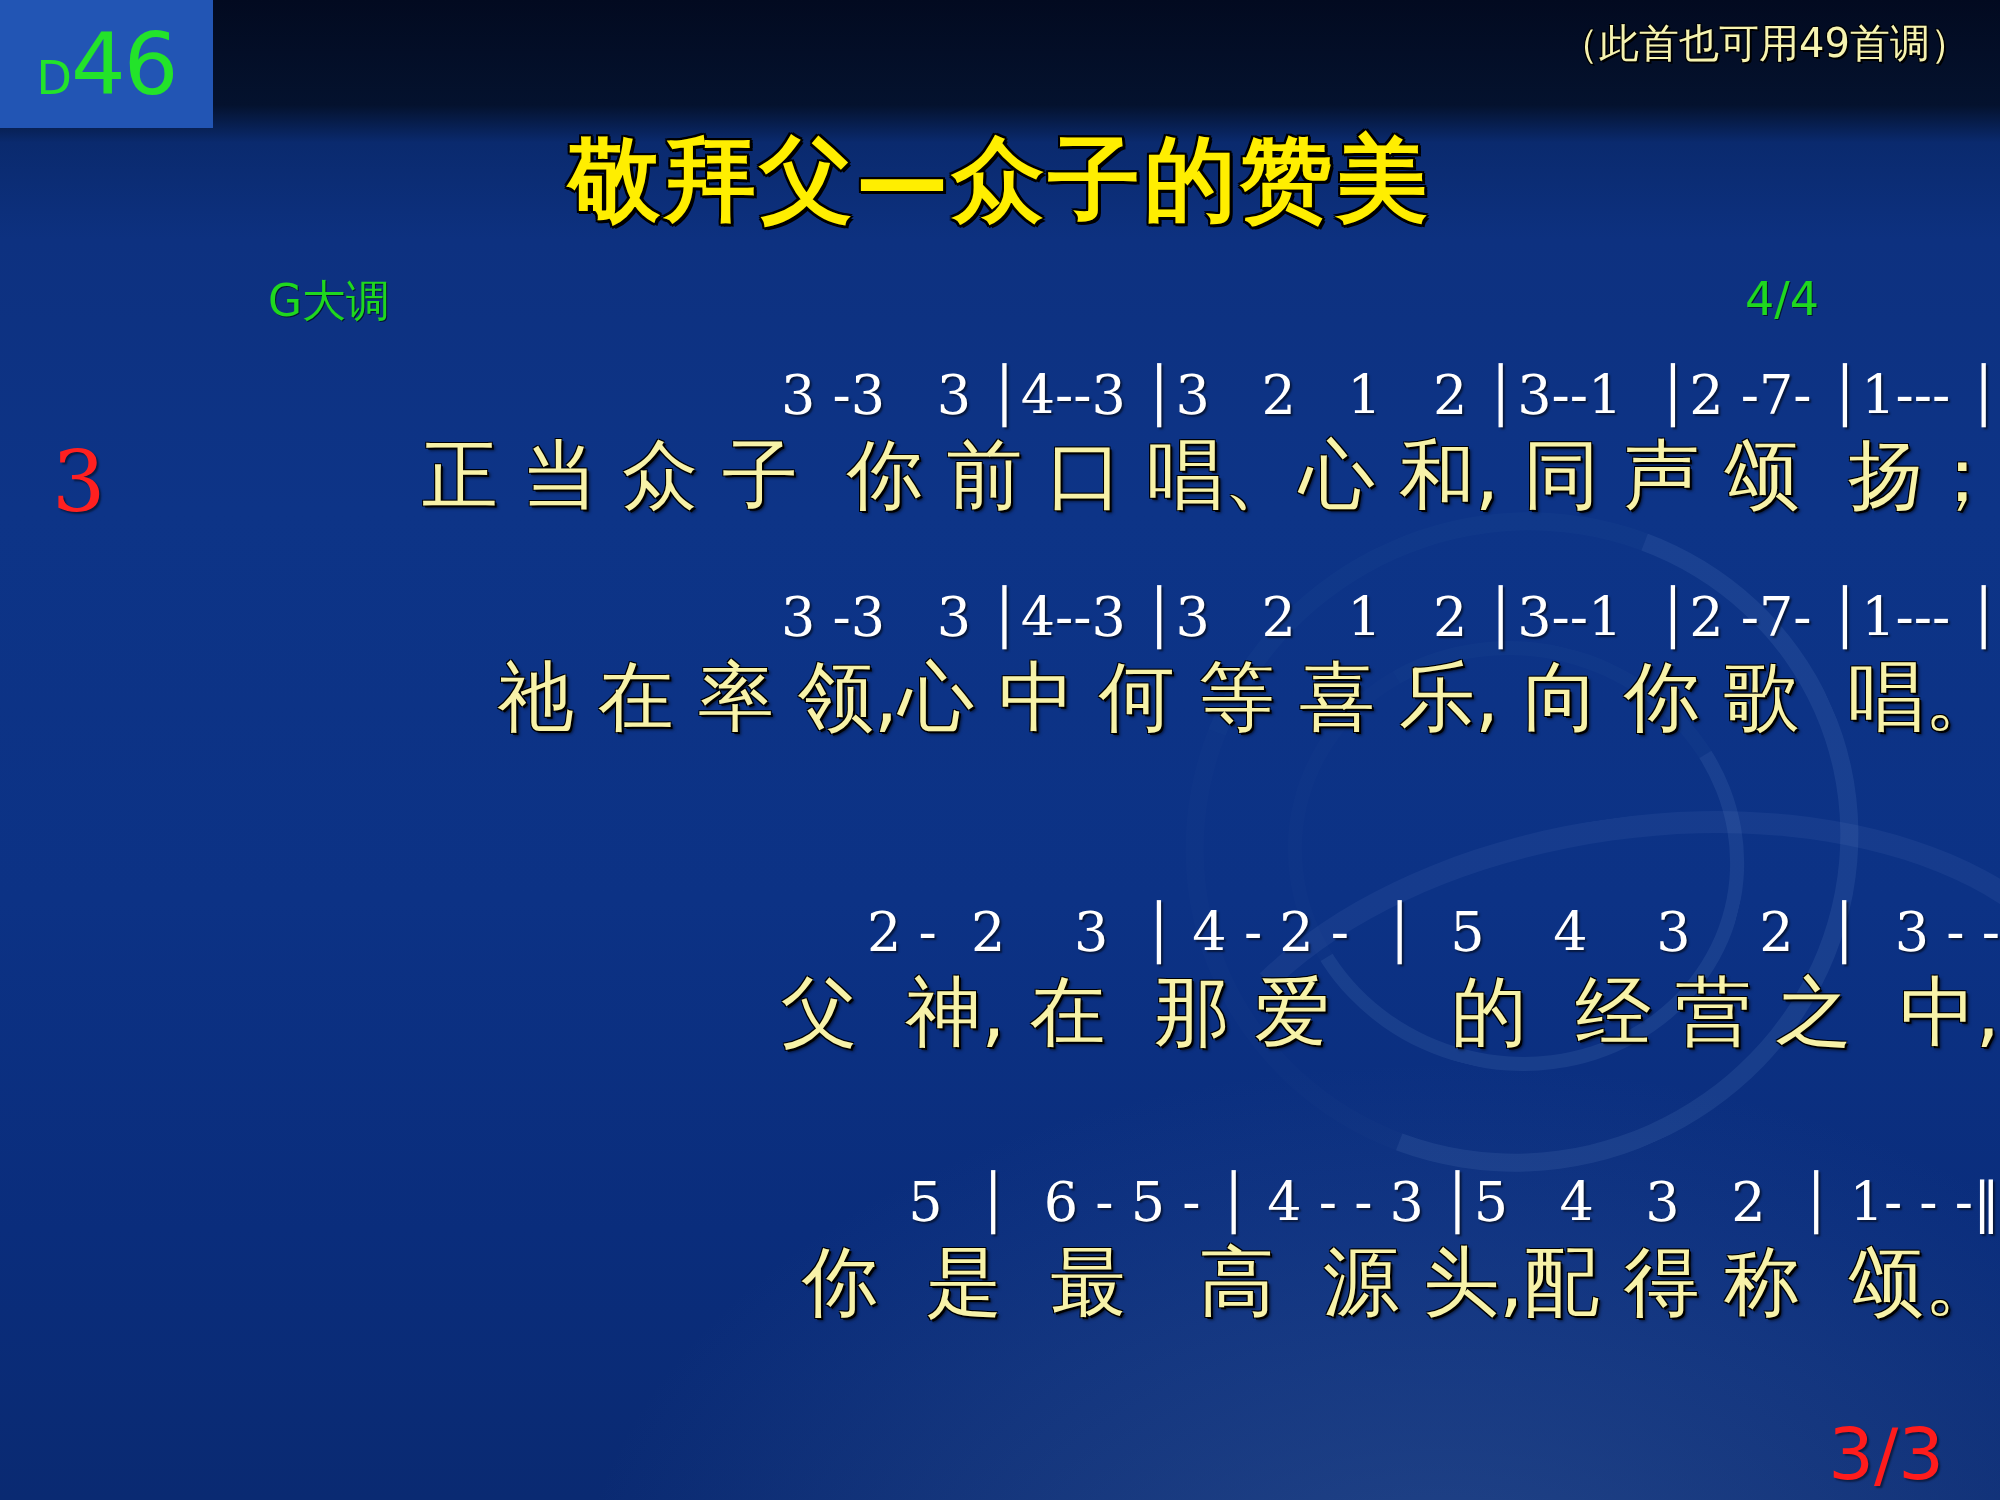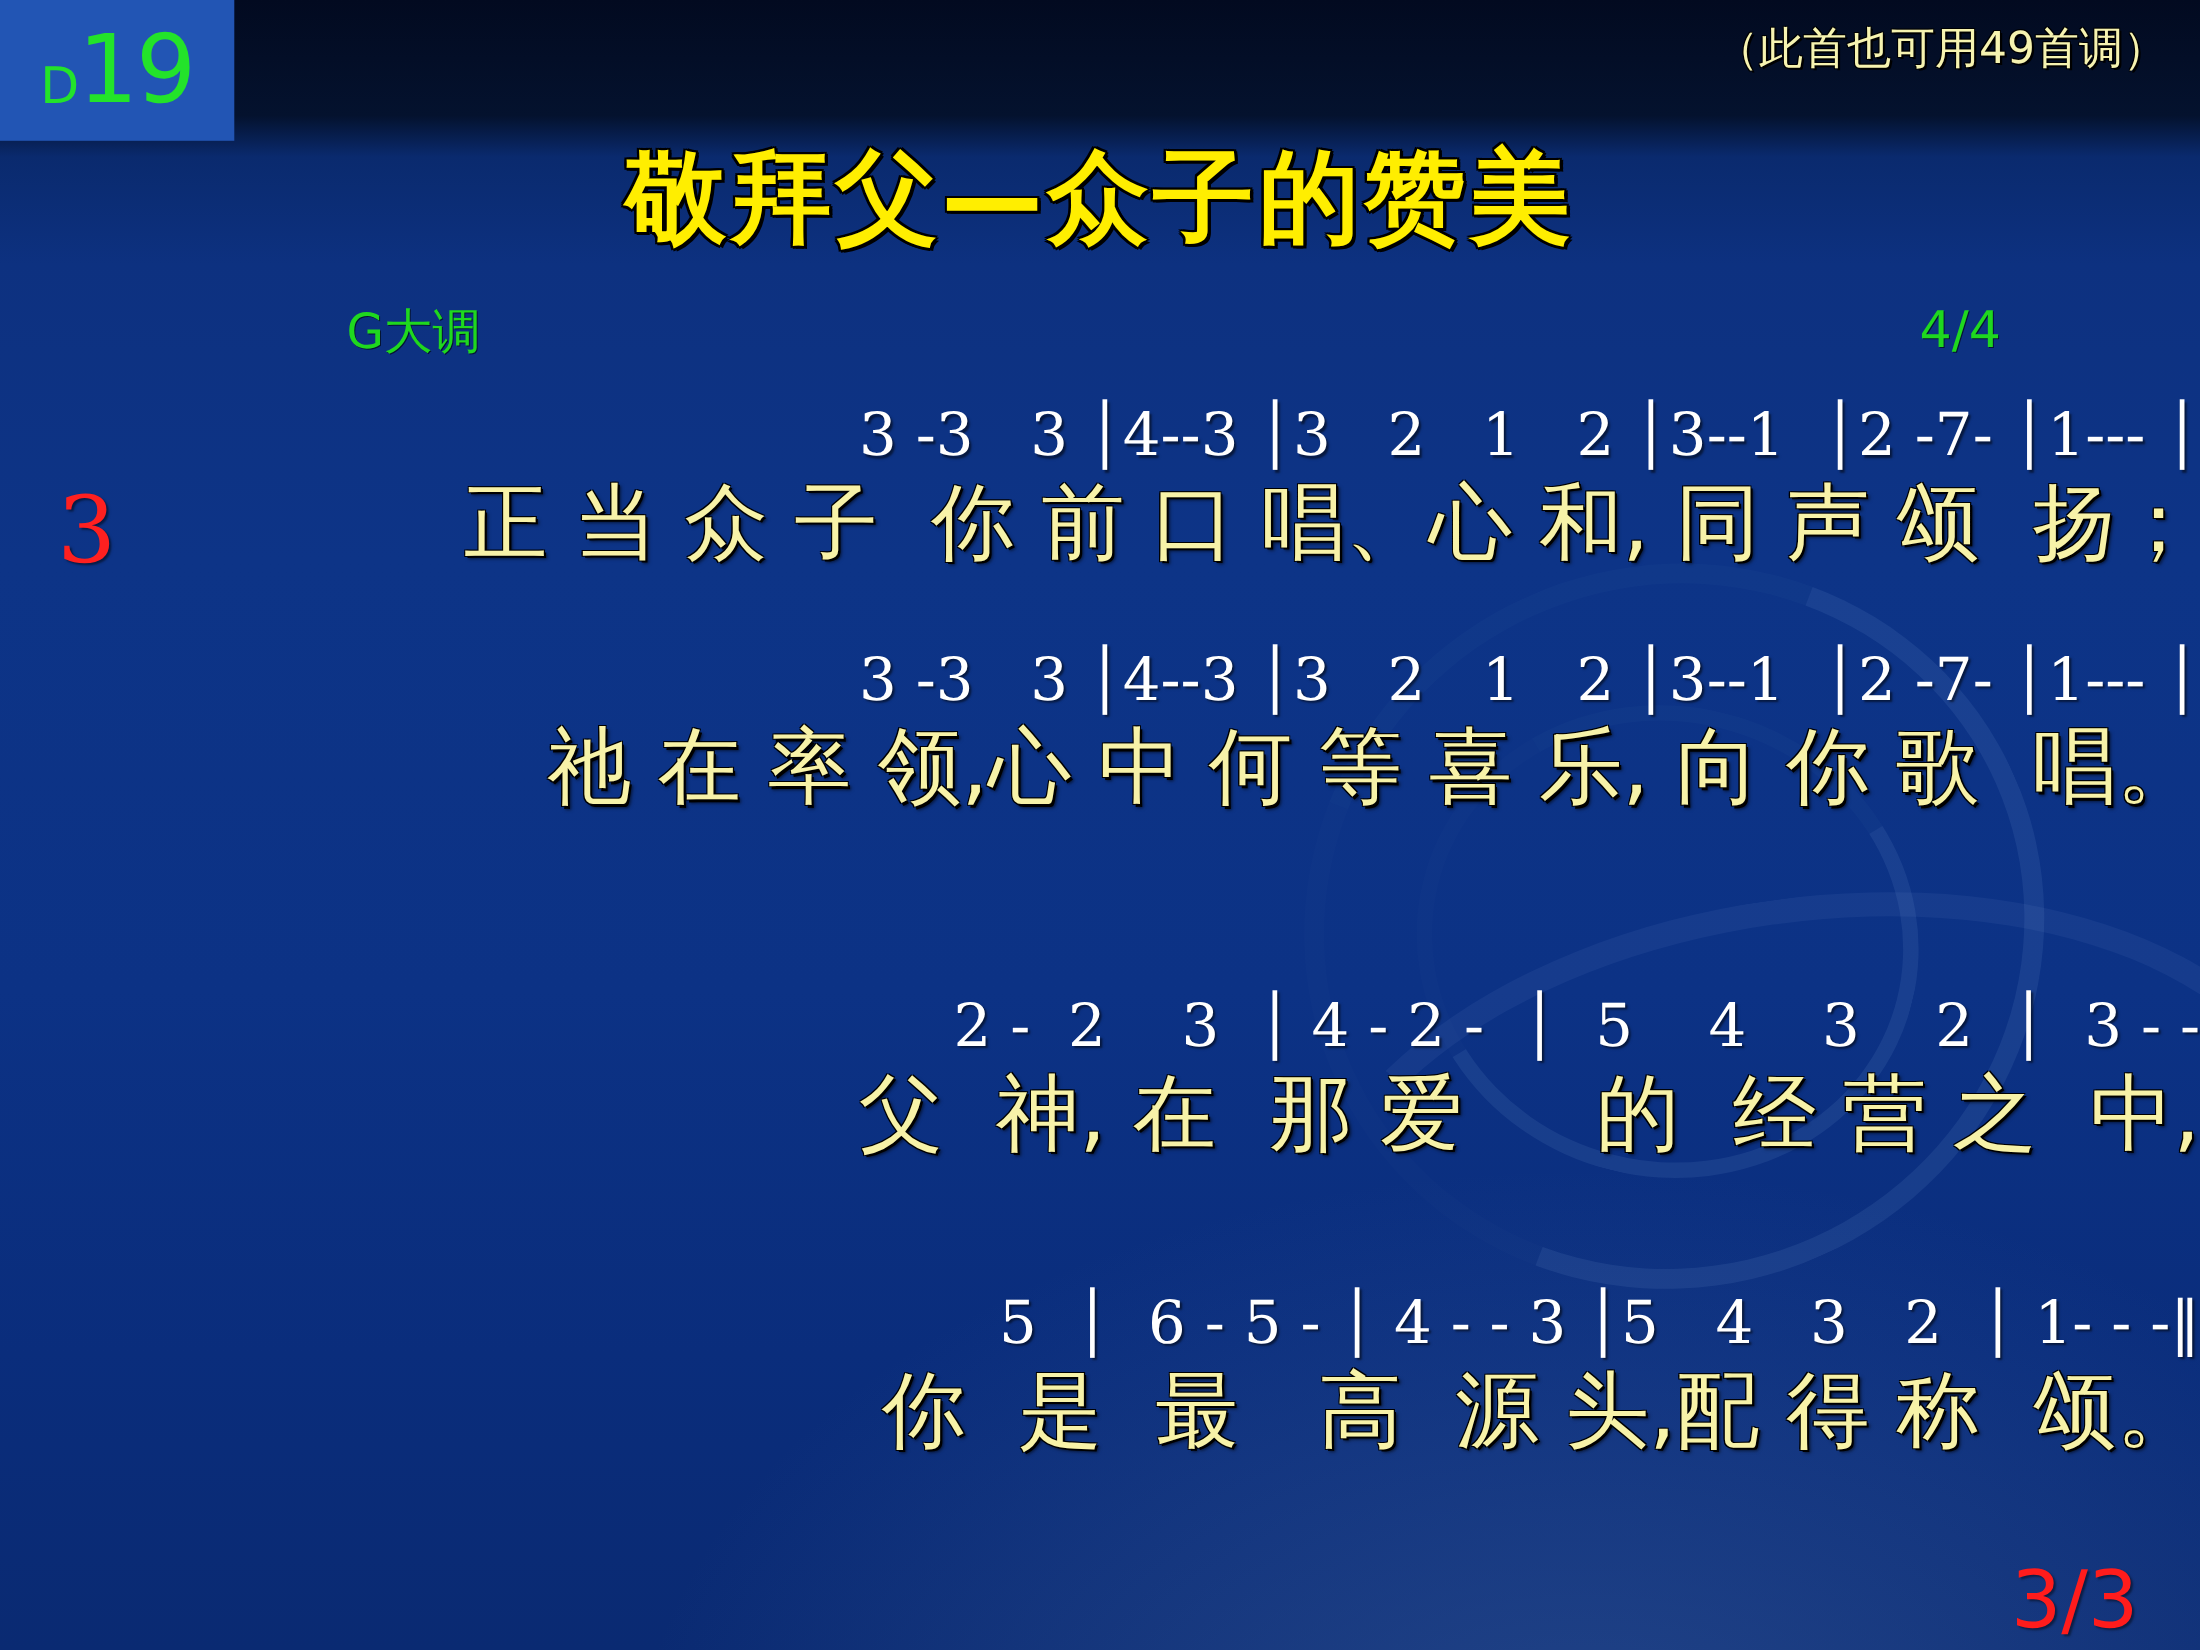--- a/index.html
+++ b/index.html
@@ -85,21 +85,20 @@
   }
 
   
   .keysig {
     position: absolute;
     left: 268px; top: 272px;
     font-size: 44px;
     color: #1fd81f;
     text-shadow: 1px 1px 0 rgba(0,0,0,0.6);
     white-space: nowrap;
-    margin-left: 47px;
   }
   .meter {
     position: absolute;
     left: 1745px; top: 272px;
     font-size: 46px;
     color: #1fd81f;
     text-shadow: 1px 1px 0 rgba(0,0,0,0.6);
     white-space: nowrap;
   }
 
@@ -158,21 +157,21 @@
 <body>
 
 <div class="slide">
 
   <div class="swirl s1"></div>
   <div class="swirl s2"></div>
   <div class="swirl s3"></div>
 
   <div class="badge">
     <span class="d">D</span>
-      <span class="num">19</span>
+      <span class="num">46</span>
   </div>
 
   <div class="topnote">（此首也可用49首调）</div>
 
   <div class="title">敬拜父—众子的赞美</div>
 
   <div class="keysig">G大调</div>
   <div class="meter">4/4</div>
 
   <div class="verse-no">3</div>

